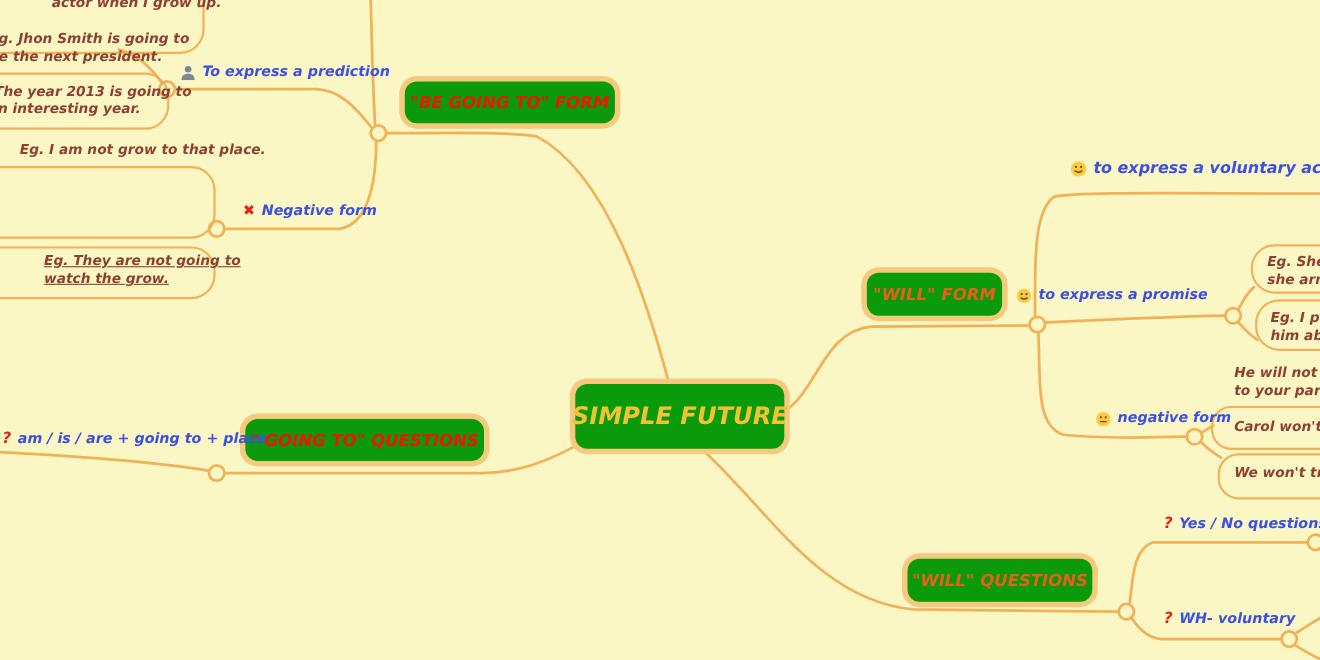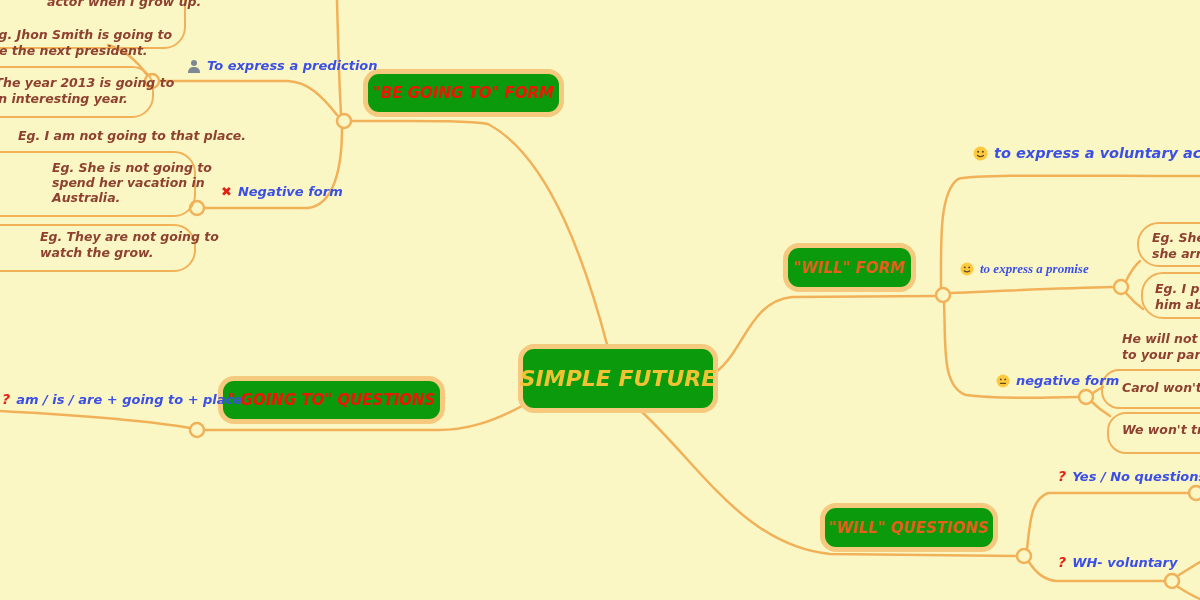--- a/index.html
+++ b/index.html
@@ -87,21 +87,21 @@
   <div class="topic-box" style="left:783px;top:243px;width:133px;height:49px;">
     <div class="topic-inner orange-label">"WILL" FORM</div>
   </div>
   <div class="topic-box" style="left:218px;top:376px;width:227px;height:48px;">
     <div class="topic-inner red-label">" GOING TO" QUESTIONS</div>
   </div>
   <div class="topic-box" style="left:820px;top:503px;width:178px;height:49px;">
     <div class="topic-inner orange-label">"WILL" QUESTIONS</div>
   </div>
 
-  <div class="blue-label" style="left:187px;top:58px;font-style:italic;">
+  <div class="blue-label" style="left:164px;top:58px;font-style:italic;">
     <span class="icon">
       <svg width="14" height="14" viewBox="0 0 14 14">
           <circle cx="7" cy="4" r="3" fill="#7D8893"></circle>
           <path d="M1 14 C1 9 4 8 7 8 C10 8 13 9 13 14 Z" fill="#7D8893"></path>
         </svg>
     </span>
     <span>To express a prediction</span>
   </div>
 
   <div class="blue-label" style="left:221px;top:184px;">
@@ -114,21 +114,21 @@
       <svg width="15" height="15" viewBox="0 0 14 14">
           <circle cx="7" cy="7" r="6.5" fill="#FFC93F"></circle>
           <circle cx="4.8" cy="5.4" r="0.95" fill="#5B4A1F"></circle>
           <circle cx="9.2" cy="5.4" r="0.95" fill="#5B4A1F"></circle>
           <path d="M4.2 8.8 Q7 11 9.8 8.8" stroke="#5B4A1F" stroke-width="1.2" fill="none" stroke-linecap="round"></path>
         </svg>
     </span>
     <span>to express a voluntary action</span>
   </div>
 
-  <div class="blue-label" style="left:960px;top:261px;font-family:Liberation Serif, serif;">
+  <div class="blue-label" style="left:924px;top:261px;">
     <span class="icon">
       <svg width="14" height="14" viewBox="0 0 14 14">
           <circle cx="7" cy="7" r="6.5" fill="#FFC93F"></circle>
           <circle cx="4.8" cy="5.4" r="0.95" fill="#5B4A1F"></circle>
           <circle cx="9.2" cy="5.4" r="0.95" fill="#5B4A1F"></circle>
           <path d="M4.2 8.8 Q7 11 9.8 8.8" stroke="#5B4A1F" stroke-width="1.2" fill="none" stroke-linecap="round"></path>
         </svg>
     </span>
     <span>to express a promise</span>
   </div>
@@ -165,28 +165,23 @@
   </div>
   <div class="example" style="left:-10px;top:27px;">
     <div>Eg. Jhon Smith is going to</div>
     <div>be the next president.</div>
   </div>
   <div class="example" style="left:-32px;top:75px;">
     <div>Eg. The year 2013 is going to</div>
     <div>be an interesting year.</div>
   </div>
   <div class="example" style="left:18px;top:128px;">
-    <div>Eg. I am not going to that place.</div>
-  </div>
-  <div class="example" style="left:52px;top:161px;line-height:14.8px;">
-    <div>Eg. She is not going to</div>
-    <div>spend her vacation in</div>
-    <div>Australia.</div>
-  </div>
-  <div class="example" style="left:40px;top:229px;">
+    <div>Eg. I am not grow to that place.</div>
+  </div>
+  <div class="example" style="left:40px;top:229px;text-decoration:underline;">
     <div>Eg. They are not going to</div>
     <div>watch the grow.</div>
   </div>
   <div class="example" style="left:1152px;top:230px;">
     <div>Eg. She wil</div>
     <div>she arrives</div>
   </div>
   <div class="example" style="left:1155px;top:281px;">
     <div>Eg. I promi</div>
     <div>him about</div>

